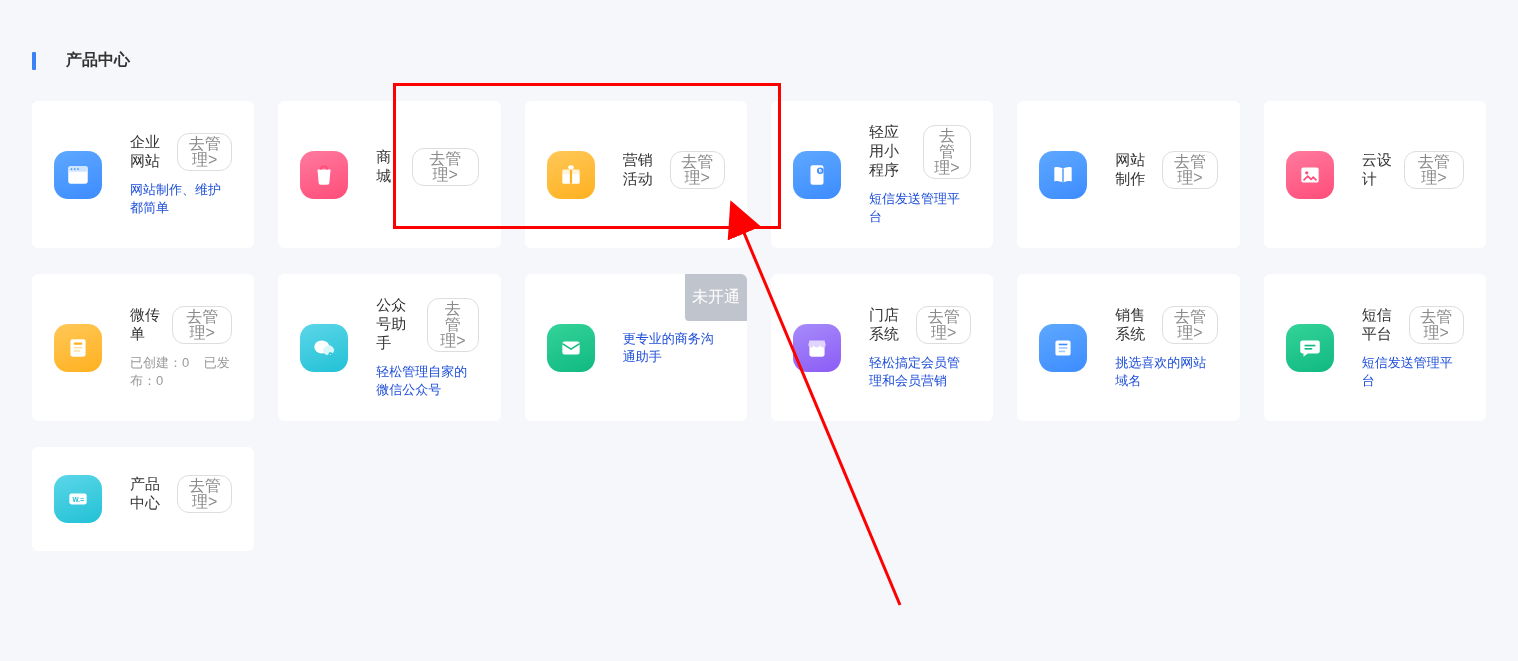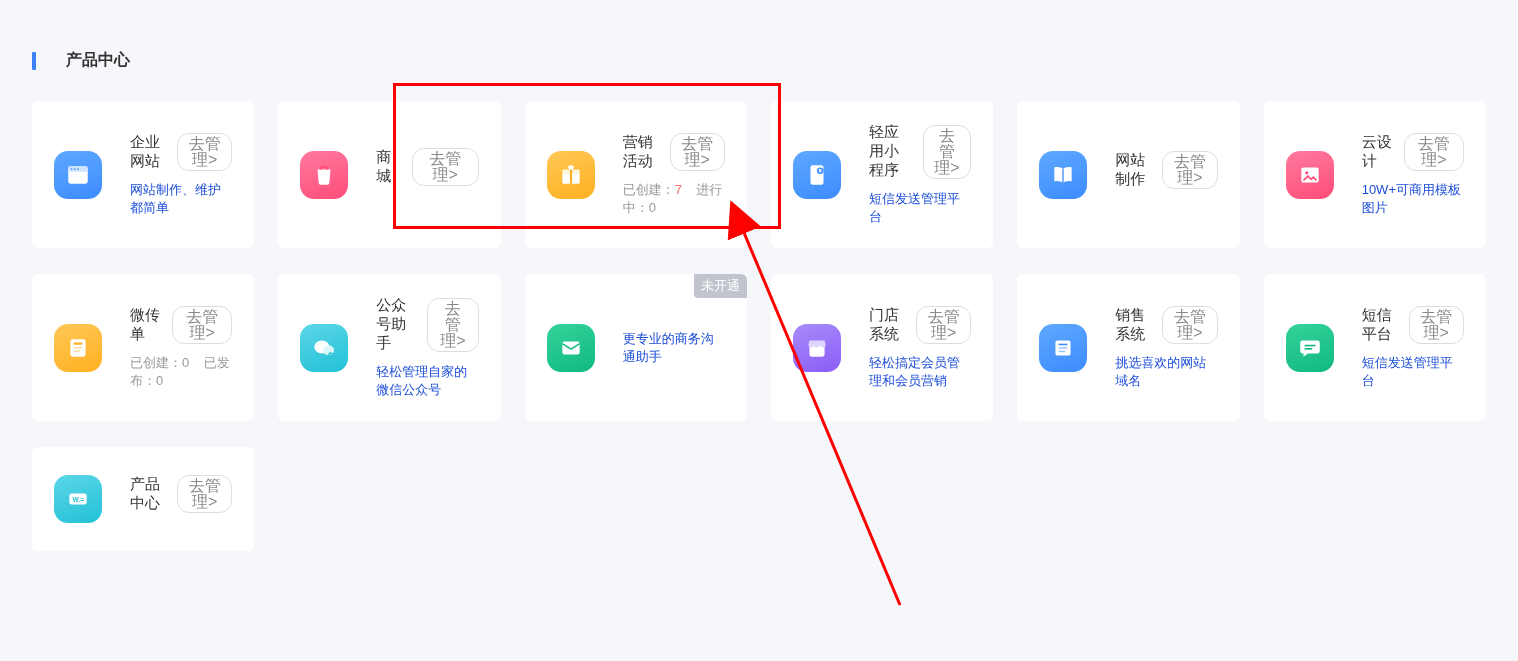--- a/index.html
+++ b/index.html
@@ -88,22 +88,22 @@
     color: #999;
   }
   .stat-num { color: #999; }
   .stat-num.red { color: #f56c6c; }
   .badge {
     position: absolute;
     right: 0;
     top: 0;
     background: #c0c4cc;
     color: #fff;
-    font-size: 13px;
-    padding: 3px 7px;
+    font-size: 16px;
+    padding: 13px 7px;
     border-radius: 0 6px 0 4px;
   }
 
   
   .highlight-box {
     position: absolute;
     border: 3px solid #f00;
     pointer-events: none;
     z-index: 10;
   }
@@ -177,25 +177,20 @@
             <rect x="4" y="7" width="16" height="4" rx="1" fill="#fff3d9"></rect>
             <rect x="11" y="7" width="2" height="13" fill="#ffb020"></rect>
             <path d="M12 7c-3 0-4-4 0-4 4 0 3 4 0 4z" fill="#fff"></path>
           </svg>
       </div>
       <div class="card-body">
         <div class="card-header">
           <span class="card-title">营销活动</span>
           <button class="manage-btn">去管理&gt;</button>
         </div>
-        <div class="card-stats">
-          <span>已创建：</span><span class="stat-num red">7</span>
-          &nbsp;&nbsp;
-          <span>进行中：</span><span class="stat-num">0</span>
-        </div>
       </div>
     </div>
 
     <div class="card">
       <div class="card-icon bg-blue">
         <svg class="ic" viewBox="0 0 24 24">
             <rect x="6" y="3" width="12" height="18" rx="2" fill="#fff"></rect>
             <circle cx="15" cy="8" r="3" fill="#3d8cff"></circle>
             <path d="M14 7.2a1 1 0 0 1 1.6 1.2M16 8.8a1 1 0 0 1-1.6-1.2" stroke="#fff" stroke-width="1" fill="none"></path>
           </svg>
@@ -230,21 +225,20 @@
             <rect x="4" y="5" width="16" height="14" rx="2" fill="#fff"></rect>
             <circle cx="9" cy="10" r="1.5" fill="#ff4d79"></circle>
             <path d="M6 17l4-4 3 3 2-2 3 3" stroke="#ff4d79" stroke-width="1.5" fill="none"></path>
           </svg>
       </div>
       <div class="card-body">
         <div class="card-header">
           <span class="card-title">云设计</span>
           <button class="manage-btn">去管理&gt;</button>
         </div>
-        <div class="card-desc">10W+可商用模板图片</div>
       </div>
     </div>
 
     <div class="card">
       <div class="card-icon bg-orange">
         <svg class="ic" viewBox="0 0 24 24">
             <rect x="5" y="4" width="14" height="16" rx="2" fill="#fff"></rect>
             <rect x="8" y="7" width="8" height="2" rx="1" fill="#ffb020"></rect>
             <rect x="8" y="11" width="8" height="1.5" fill="#ffe0a8"></rect>
             <rect x="8" y="14" width="6" height="1.5" fill="#ffe0a8"></rect>

